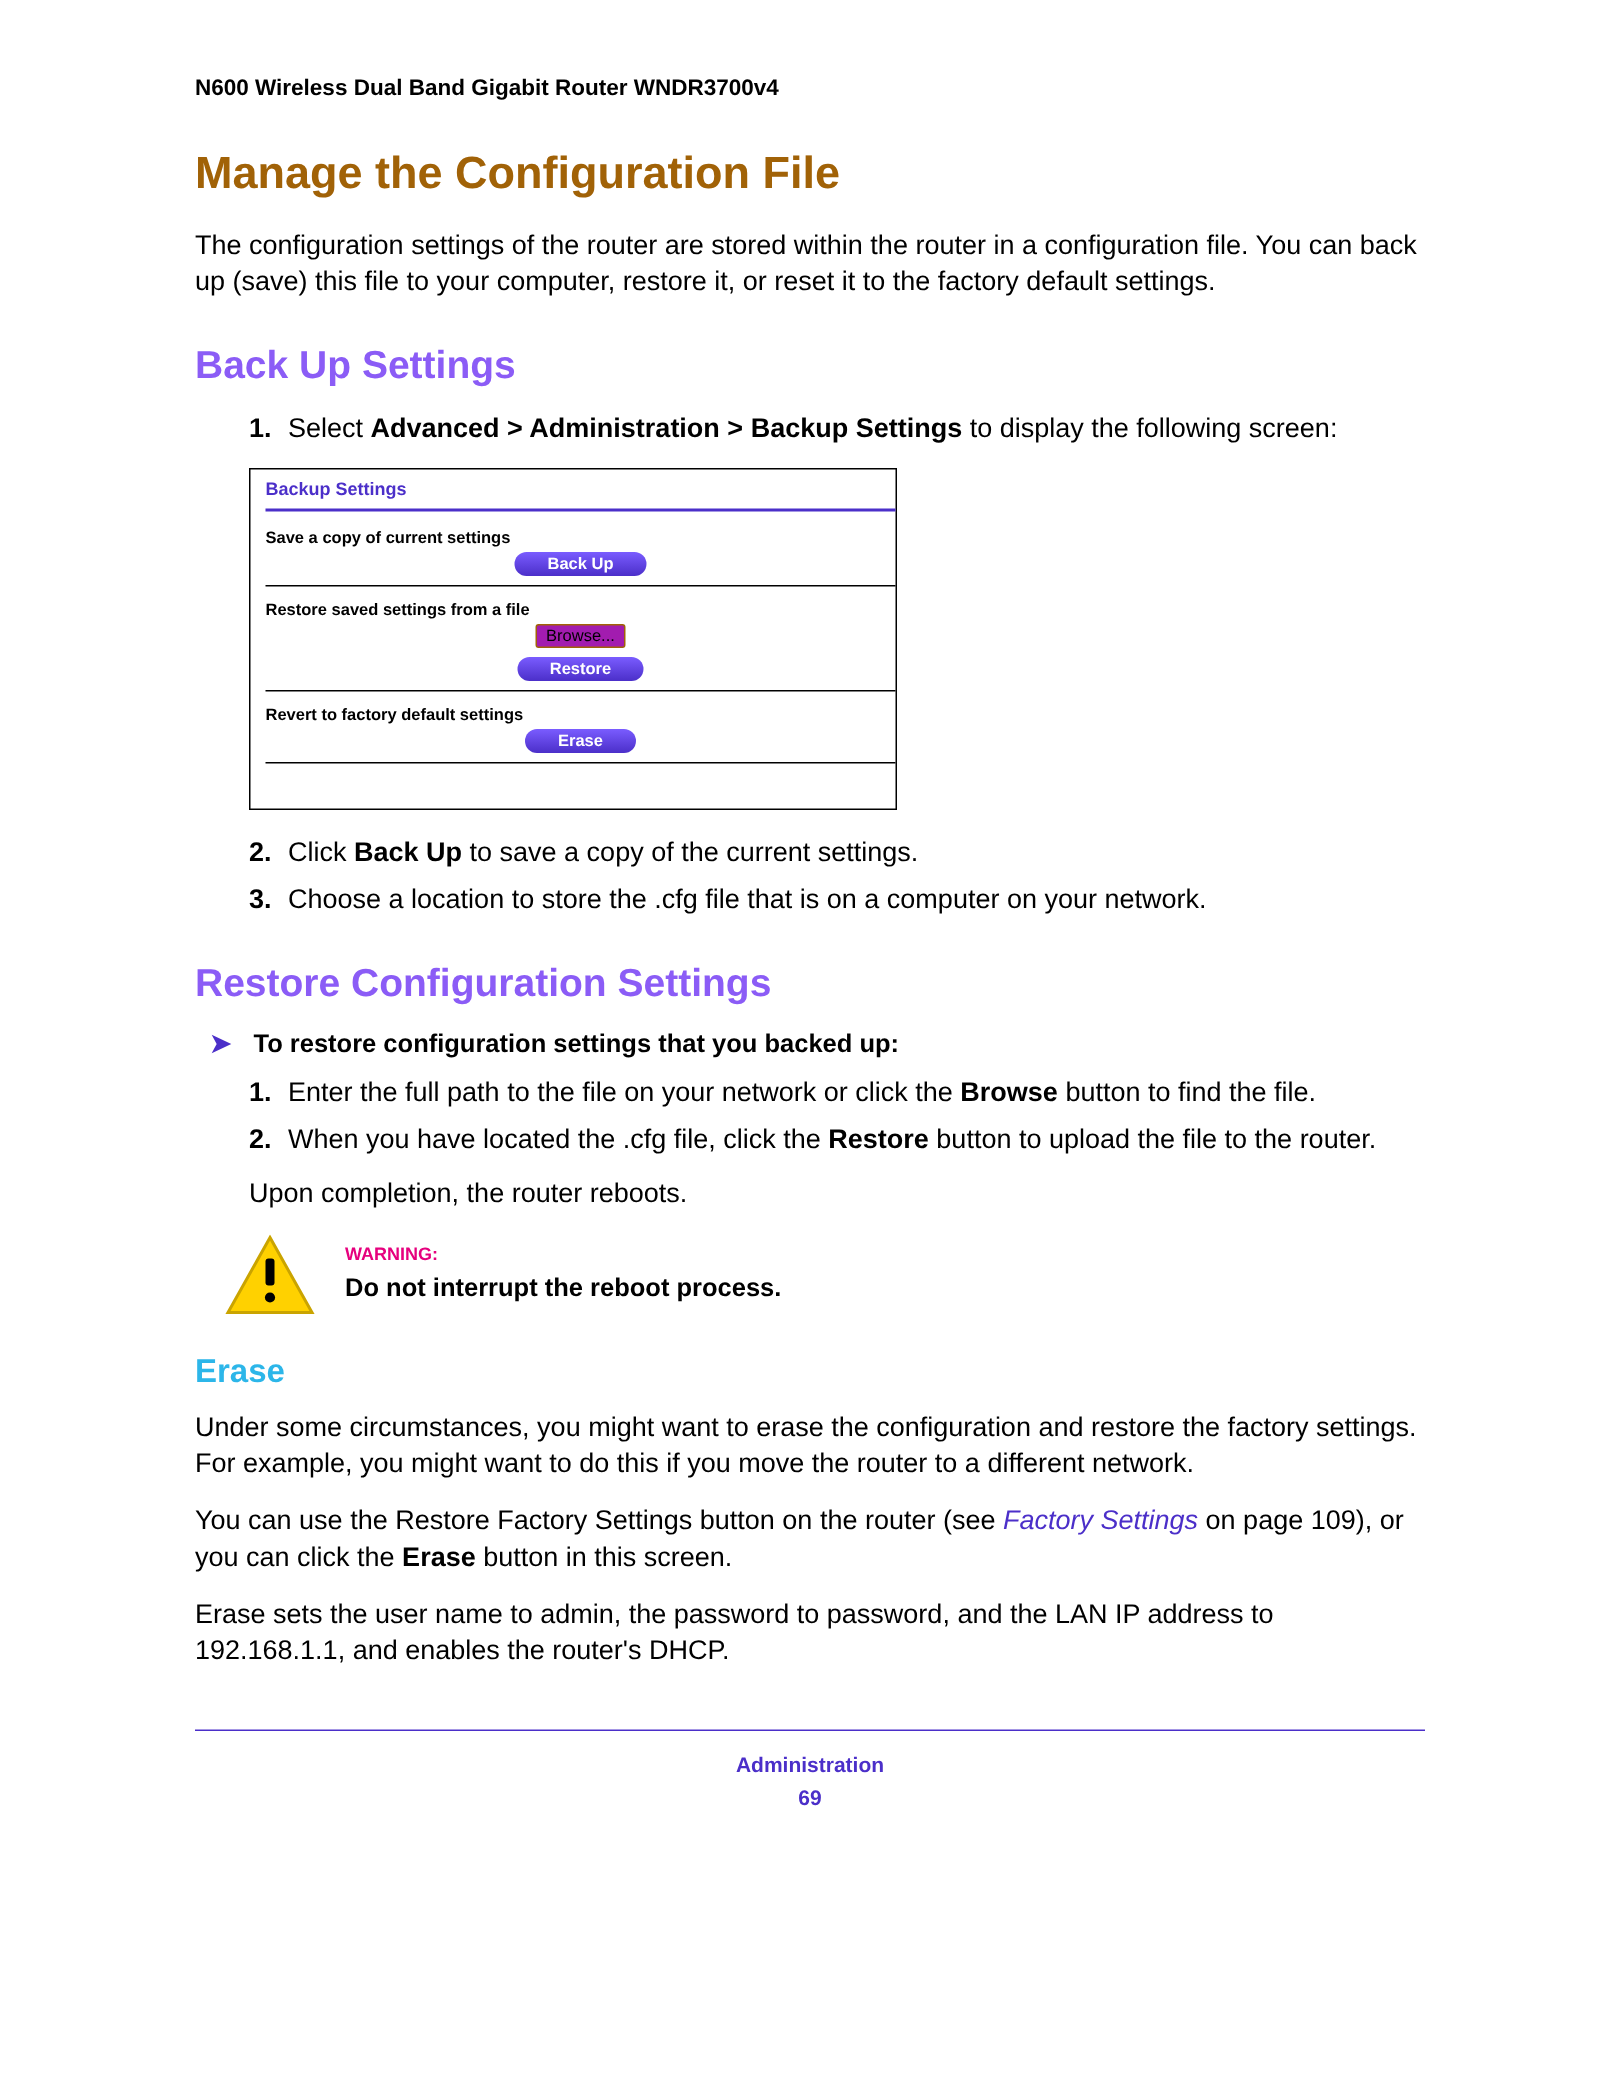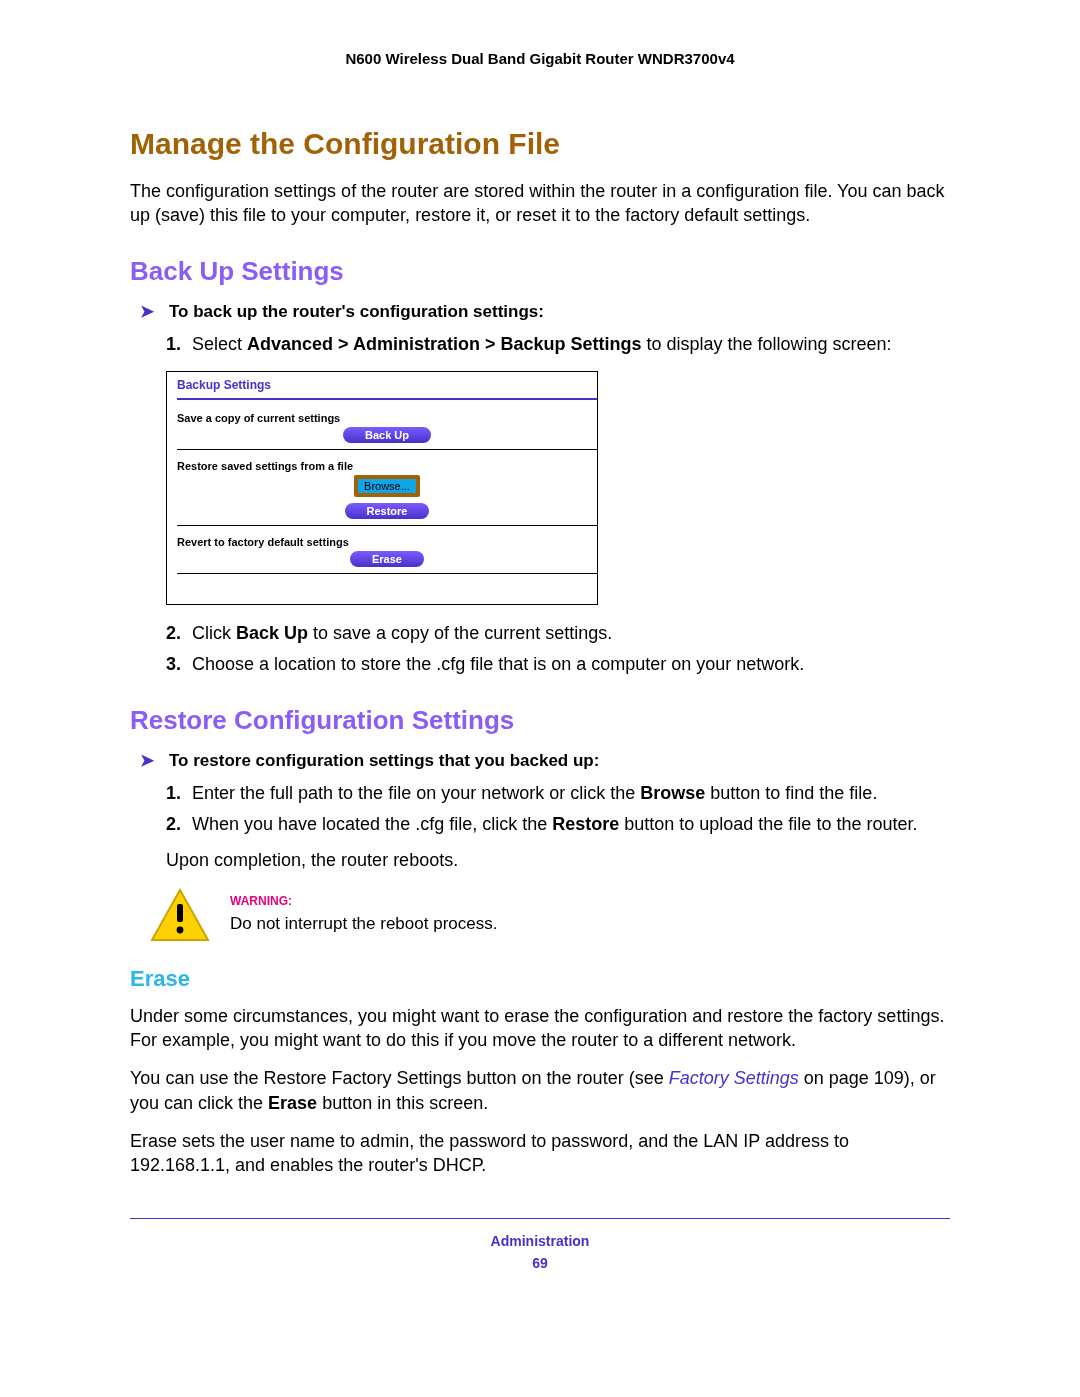--- a/index.html
+++ b/index.html
@@ -7,24 +7,23 @@
     padding: 0;
     font-family: Arial, Helvetica, sans-serif;
     background: #fff;
     color: #000;
     width: 1080px;
   }
   .page {
     padding: 50px 130px 60px 130px;
   }
   .header-title {
-    text-align: center;
     font-weight: bold;
     font-size: 15px;
-    margin-bottom: 60px;
+    margin-bottom: 32px;
   }
   h1.cyan {
     color: #a16207;
     font-size: 30px;
     font-weight: bold;
     margin: 0 0 18px 0;
   }
   h2.cyan {
     color: #8b5cf6;
     font-size: 26px;
@@ -94,22 +93,22 @@
     display: inline-block;
     background: linear-gradient(#7a5cff, #4b2fc9);
     color: #fff;
     font-size: 11px;
     font-weight: bold;
     border-radius: 10px;
     padding: 2px 22px;
   }
   .browsebtn {
     display: inline-block;
-    background: #0ea5e9;
-    border: 4px solid #a16207;
+    background: #a21caf;
+    border: 1px solid #a16207;
     font-size: 11px;
     padding: 1px 6px;
     border-radius: 2px;
     text-align: right;
   }
   .btnrow {
     text-align: center;
     margin: 3px 0 6px 0;
   }
   .warnline {
@@ -119,21 +118,21 @@
     margin: 16px 0 12px 20px;
   }
   .warnline svg { flex: 0 0 auto; }
   .warnline .wtext { padding-top: 6px; }
   .warnline .wlabel {
     color: #e6007e;
     font-weight: bold;
     font-size: 12px;
   }
   .warnline .wmsg {
-    font-weight: normal;
+    font-weight: bold;
     font-size: 17px;
     margin-top: 6px;
   }
   .link-italic {
     color: #4b2fc9;
     font-style: italic;
   }
   .footer {
     border-top: 1px solid #4b2fc9;
     margin-top: 40px;
@@ -156,24 +155,20 @@
 </head>
 <body>
 
 <div class="page">
   <div class="header-title">N600 Wireless Dual Band Gigabit Router WNDR3700v4</div>
 
   <h1 class="cyan">Manage the Configuration File</h1>
   <p class="body">The configuration settings of the router are stored within the router in a configuration file. You can back up (save) this file to your computer, restore it, or reset it to the factory default settings.</p>
 
   <h2 class="cyan">Back Up Settings</h2>
-  <div class="proc-line">
-    <span class="chev">➤</span>
-    <span>To back up the router's configuration settings:</span>
-  </div>
   <ol class="steps">
     <li><span class="num">1.</span>
       <span>Select </span><b>Advanced &gt; Administration &gt; Backup Settings</b><span> to display the following screen:</span>
     </li>
   </ol>
 
   <div class="screenshot">
     <div class="panel-title">Backup Settings</div>
     <div class="row-label">Save a copy of current settings</div>
     <div class="btnrow"><span class="pillbtn">Back Up</span></div>

